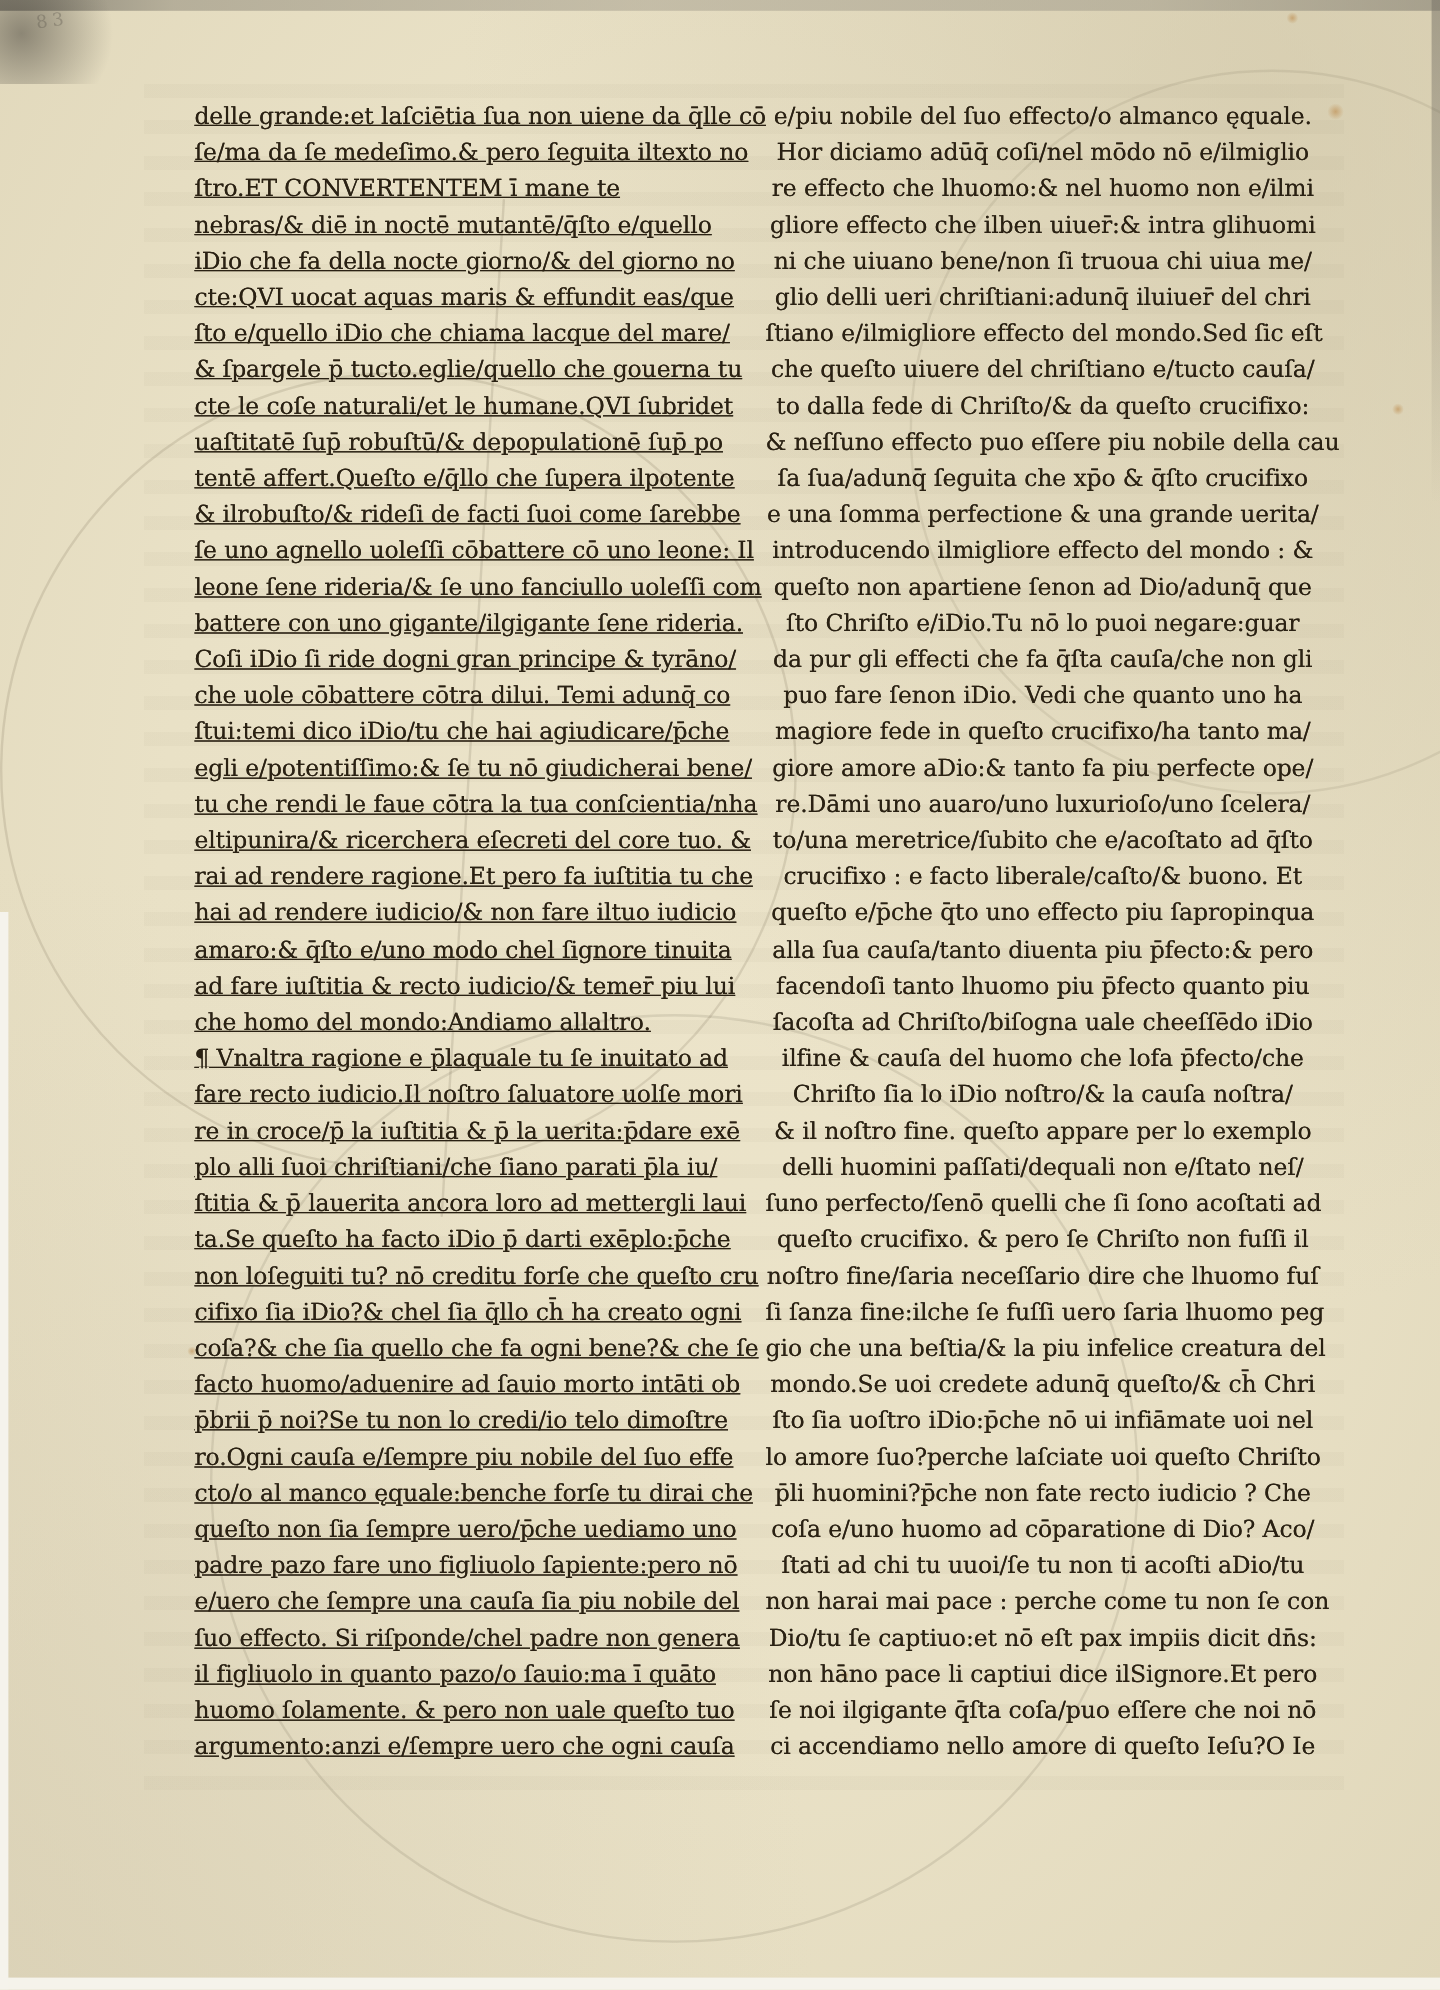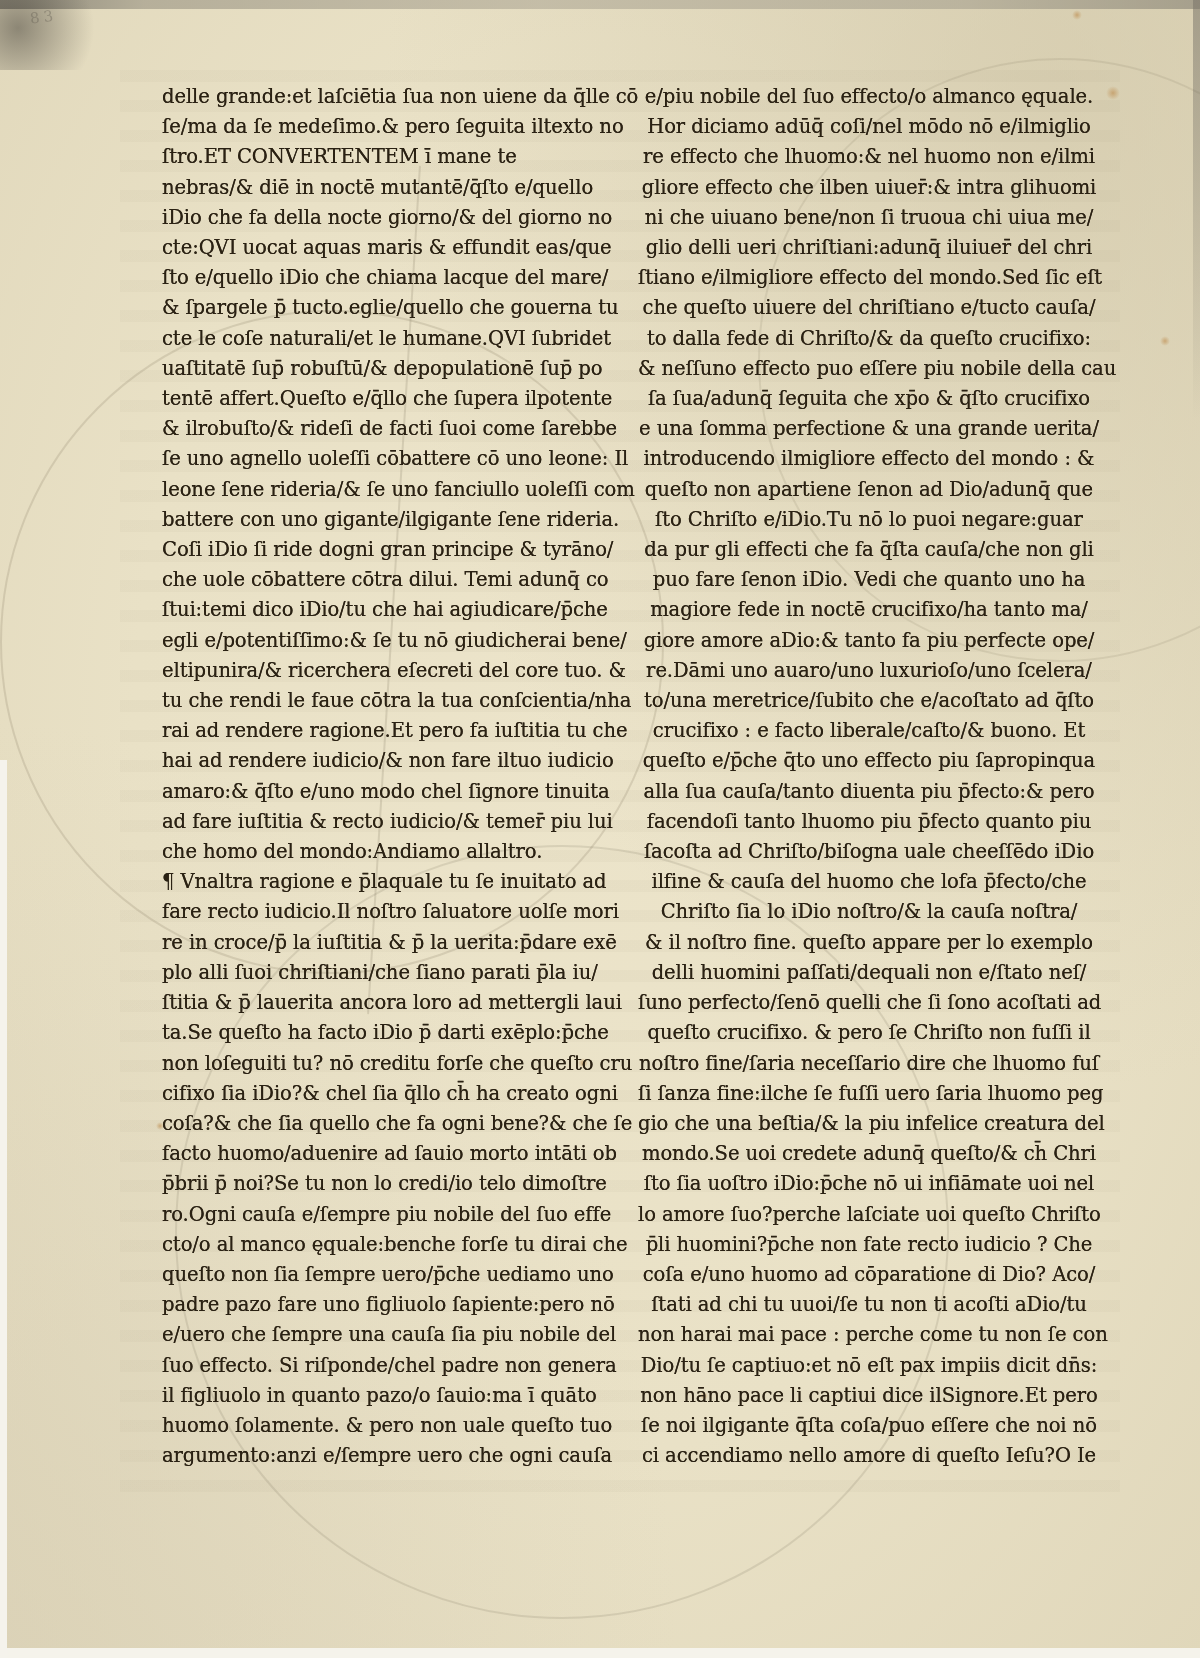--- a/index.html
+++ b/index.html
@@ -37,21 +37,21 @@
   
   #corner-mark{position:absolute;left:30px;top:8px;font-size:15px;color:rgba(95,90,78,0.38);
     transform:rotate(-8deg);letter-spacing:4px;}
   
   .ghost{position:absolute;inset:70px 80px 160px 120px;
     background:repeating-linear-gradient(180deg, rgba(125,115,88,0.045) 0px, rgba(125,115,88,0.045) 12px, rgba(125,115,88,0) 12px, rgba(125,115,88,0) 30px);}
   
   .col{position:absolute;top:82px;width:462px;color:#2a2113;
     font-size:19.6px;line-height:30.2px;letter-spacing:-0.1px;
     text-shadow:0 0 0.5px rgba(42,33,19,0.85);}
-  #col-left{left:162px;}
+  #col-left{left:162px;text-decoration:underline;}
   #col-right{left:638px;text-align:center;}
   .line{white-space:nowrap;}
 </style>
 </head>
 <body>
 
 <div id="paper">
   <div class="edge-top"></div>
   <div class="edge-right"></div>
   <div class="edge-bottom"></div>
@@ -86,22 +86,22 @@
       <div class="line">uaſtitatē ſup̄ robuſtū/&amp; depopulationē ſup̄ po</div>
       <div class="line">tentē affert.Queſto e/q̄llo che ſupera ilpotente</div>
       <div class="line">&amp; ilrobuſto/&amp; rideſi de facti ſuoi come ſarebbe</div>
       <div class="line">ſe uno agnello uoleſſi cōbattere cō uno leone: Il</div>
       <div class="line">leone ſene rideria/&amp; ſe uno fanciullo uoleſſi com</div>
       <div class="line">battere con uno gigante/ilgigante ſene rideria.</div>
       <div class="line">Coſi iDio ſi ride dogni gran principe &amp; tyrāno/</div>
       <div class="line">che uole cōbattere cōtra dilui. Temi adunq̄ co</div>
       <div class="line">ſtui:temi dico iDio/tu che hai agiudicare/p̄che</div>
       <div class="line">egli e/potentiſſimo:&amp; ſe tu nō giudicherai bene/</div>
+      <div class="line">tu che rendi le faue cōtra la tua conſcientia/nha</div>
       <div class="line">eltipunira/&amp; ricerchera eſecreti del core tuo. &amp;</div>
-      <div class="line">tu che rendi le faue cōtra la tua conſcientia/nha</div>
       <div class="line">rai ad rendere ragione.Et pero fa iuſtitia tu che</div>
       <div class="line">hai ad rendere iudicio/&amp; non fare iltuo iudicio</div>
       <div class="line">amaro:&amp; q̄ſto e/uno modo chel ſignore tinuita</div>
       <div class="line">ad fare iuſtitia &amp; recto iudicio/&amp; temer̄ piu lui</div>
       <div class="line">che homo del mondo:Andiamo allaltro.</div>
       <div class="line">¶ Vnaltra ragione e p̄laquale tu ſe inuitato ad</div>
       <div class="line">fare recto iudicio.Il noſtro ſaluatore uolſe mori</div>
       <div class="line">re in croce/p̄ la iuſtitia &amp; p̄ la uerita:p̄dare exē</div>
       <div class="line">plo alli ſuoi chriſtiani/che ſiano parati p̄la iu/</div>
       <div class="line">ſtitia &amp; p̄ lauerita ancora loro ad mettergli laui</div>
@@ -132,21 +132,21 @@
       <div class="line">che queſto uiuere del chriſtiano e/tucto cauſa/</div>
       <div class="line">to dalla fede di Chriſto/&amp; da queſto crucifixo:</div>
       <div class="line">&amp; neſſuno effecto puo eſſere piu nobile della cau</div>
       <div class="line">ſa ſua/adunq̄ ſeguita che xp̄o &amp; q̄ſto crucifixo</div>
       <div class="line">e una ſomma perfectione &amp; una grande uerita/</div>
       <div class="line">introducendo ilmigliore effecto del mondo : &amp;</div>
       <div class="line">queſto non apartiene ſenon ad Dio/adunq̄ que</div>
       <div class="line">ſto Chriſto e/iDio.Tu nō lo puoi negare:guar</div>
       <div class="line">da pur gli effecti che fa q̄ſta cauſa/che non gli</div>
       <div class="line">puo fare ſenon iDio. Vedi che quanto uno ha</div>
-      <div class="line">magiore fede in noctē crucifixo/ha tanto ma/</div>
+      <div class="line">magiore fede in queſto crucifixo/ha tanto ma/</div>
       <div class="line">giore amore aDio:&amp; tanto fa piu perfecte ope/</div>
       <div class="line">re.Dāmi uno auaro/uno luxurioſo/uno ſcelera/</div>
       <div class="line">to/una meretrice/ſubito che e/acoſtato ad q̄ſto</div>
       <div class="line">crucifixo : e facto liberale/caſto/&amp; buono. Et</div>
       <div class="line">queſto e/p̄che q̄to uno effecto piu ſapropinqua</div>
       <div class="line">alla ſua cauſa/tanto diuenta piu p̄fecto:&amp; pero</div>
       <div class="line">facendoſi tanto lhuomo piu p̄fecto quanto piu</div>
       <div class="line">ſacoſta ad Chriſto/biſogna uale cheeſſēdo iDio</div>
       <div class="line">ilfine &amp; cauſa del huomo che lofa p̄fecto/che</div>
       <div class="line">Chriſto ſia lo iDio noſtro/&amp; la cauſa noſtra/</div>

